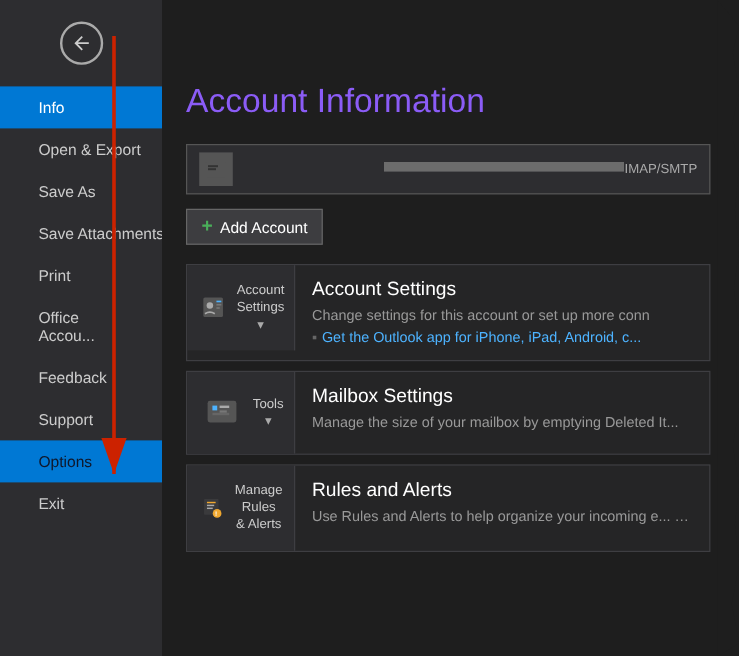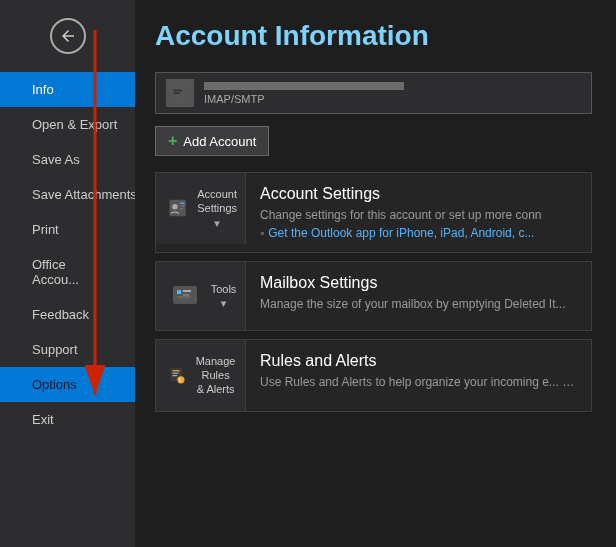--- a/index.html
+++ b/index.html
@@ -64,24 +64,25 @@
     .main-content {
       flex: 1;
       background: #1e1e1e;
       padding: 20px 24px 20px 20px;
       overflow: hidden;
       position: relative;
     }
 
     .page-title {
       font-size: 28px;
-      font-weight: 700;
-      color: #7dd3fc;
+      font-weight: 400;
+      color: #8b5cf6;
       margin-bottom: 20px;
       white-space: nowrap;
+      margin-top: 48px;
     }
 
     
     .email-account-bar {
       display: flex;
       align-items: center;
       background: #2d2d30;
       border: 1px solid #555;
       padding: 6px 10px;
       margin-bottom: 12px;
@@ -93,21 +94,21 @@
       height: 28px;
       background: #555;
       display: flex;
       align-items: center;
       justify-content: center;
       flex-shrink: 0;
     }
 
     .email-account-info {
       display: flex;
-      flex-direction: column;
+      flex-direction: row;
       flex: 1;
       justify-content: flex-end;
     }
 
     .email-bar-top {
       background: #6c6c6c;
       height: 8px;
       width: 200px;
       margin-bottom: 3px;
     }

